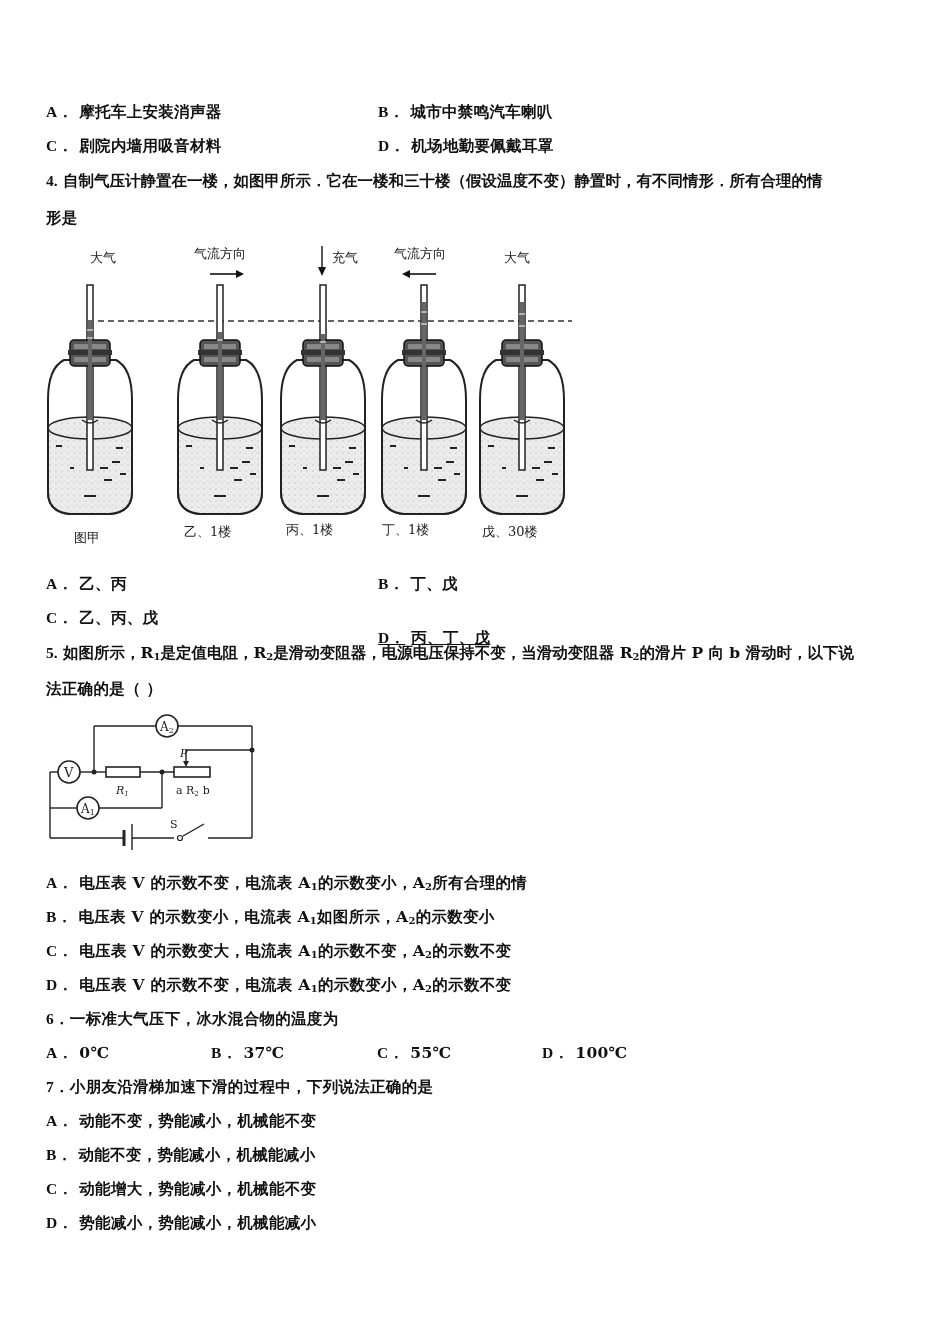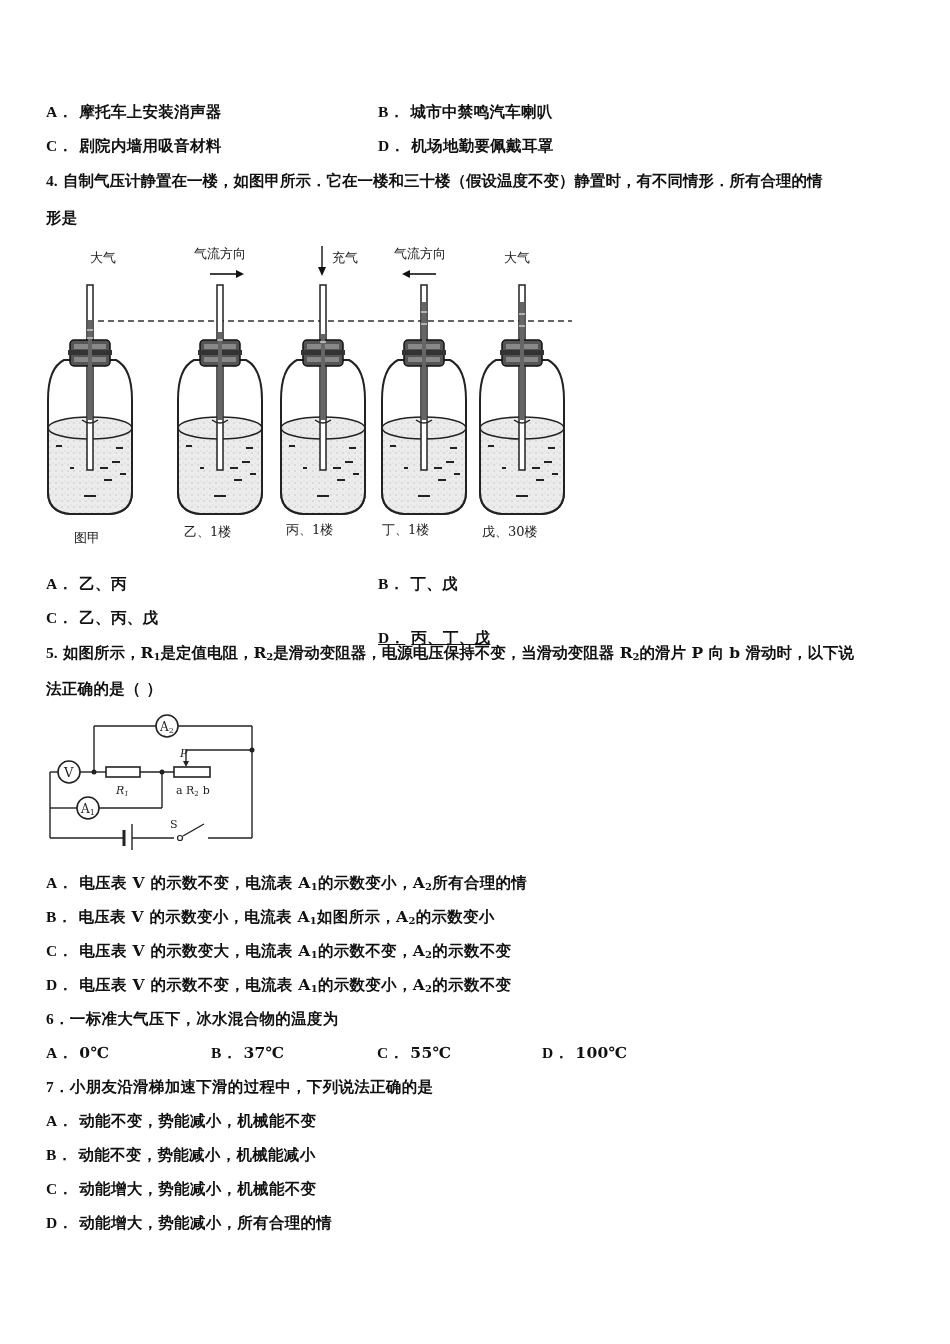--- a/index.html
+++ b/index.html
@@ -259,14 +259,14 @@
 <div class="line" style="left:46px; top:1111px;">
   <span class="opt-label">A．</span><span>动能不变，势能减小，机械能不变</span>
 </div>
 <div class="line" style="left:46px; top:1145px;">
   <span class="opt-label">B．</span><span>动能不变，势能减小，机械能减小</span>
 </div>
 <div class="line" style="left:46px; top:1179px;">
   <span class="opt-label">C．</span><span>动能增大，势能减小，机械能不变</span>
 </div>
 <div class="line" style="left:46px; top:1213px;">
-  <span class="opt-label">D．</span><span>动能增大，势能减小，所有合理的情</span>
+  <span class="opt-label">D．</span><span>势能减小，势能减小，机械能减小</span>
 </div>
 
 </body></html>

